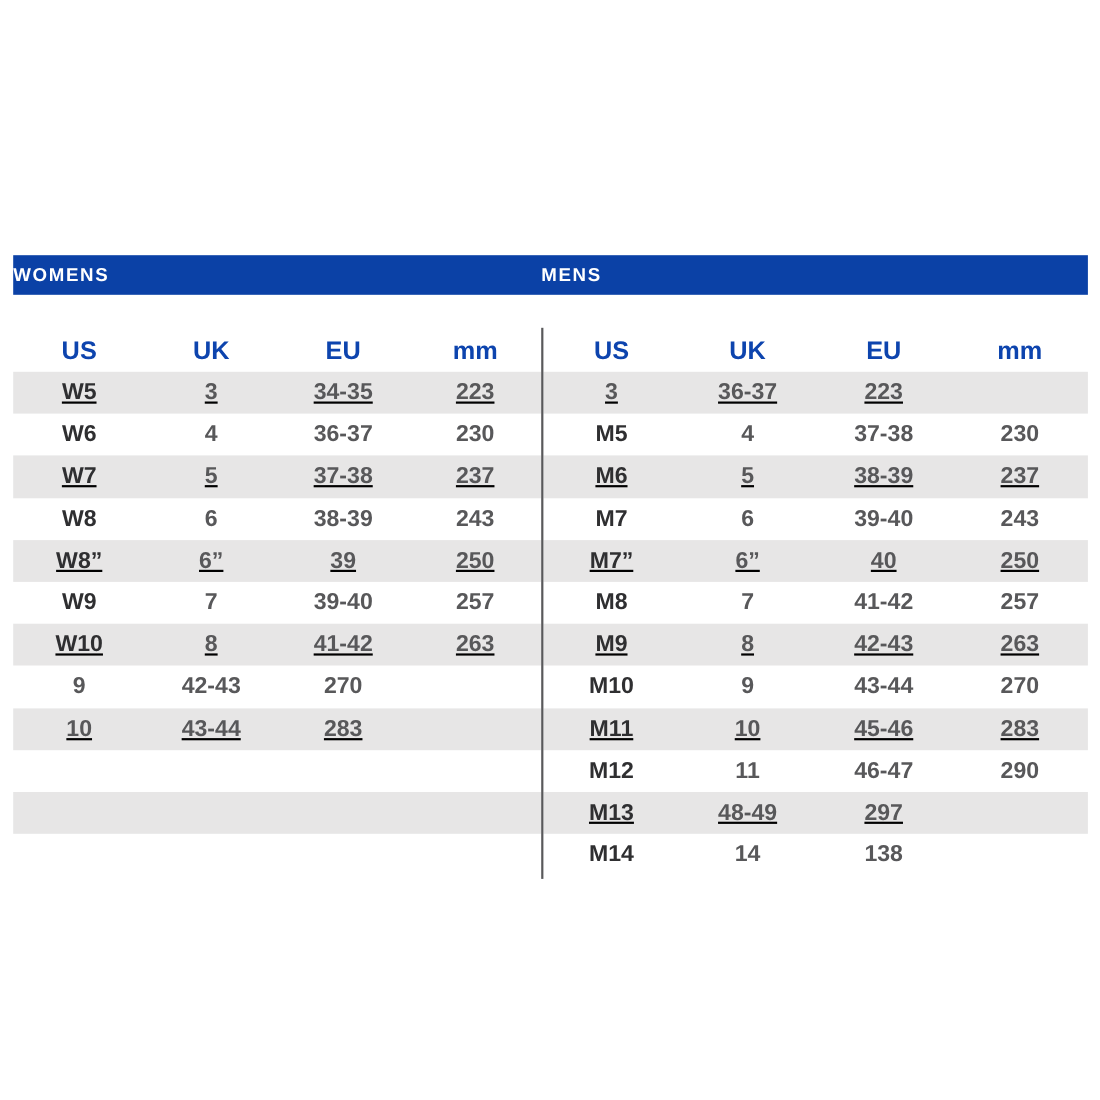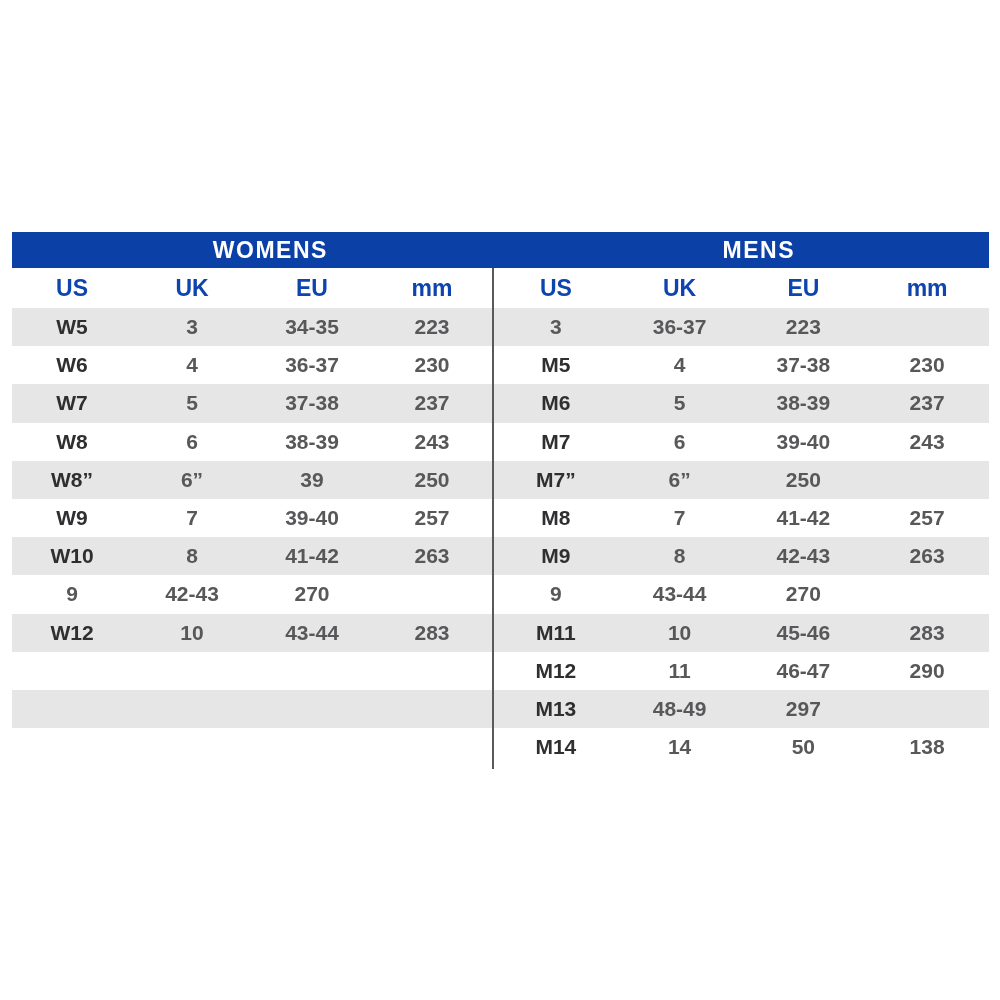--- a/index.html
+++ b/index.html
@@ -22,33 +22,32 @@
     width: 977px;
   }
   .title-bar {
     display: flex;
     height: 36px;
     background: #0b41a6;
   }
   .title-bar .title-cell {
     color: #ffffff;
     font-weight: bold;
-    font-size: 23px;
+    font-size: 17px;
     letter-spacing: 1.5px;
     line-height: 36px;
-    text-align: center;
-    padding-left: 36px;
   }
   .title-cell.womens { width: 480px; }
   .title-cell.mens   { width: 497px; }
 
   .tables {
     position: relative;
     display: flex;
     align-items: flex-start;
+    margin-top: 30px;
   }
   .vdivider {
     position: absolute;
     left: 480px;
     top: 0;
     width: 2px;
     height: 501px;
     background: #59595b;
   }
   .half-table.womens { width: 480px; }
@@ -65,21 +64,21 @@
     color: #0d44ae;
     font-weight: bold;
     font-size: 23px;
   }
   .trow {
     display: grid;
     grid-template-columns: repeat(4, 1fr);
     height: 38.2px;
     line-height: 38.2px;
   }
-  .trow.alt { background: #e7e6e6; }
+  .trow.alt { background: #e7e6e6; text-decoration: underline; }
   .trow .cell {
     text-align: center;
     font-weight: bold;
     font-size: 21px;
     color: #58585a;
     white-space: nowrap;
     overflow: hidden;
   }
   .trow .cell.us { color: #2f2f31; }
 </style>
@@ -146,21 +145,20 @@
               <div class="cell">8</div>
               <div class="cell">41-42</div>
               <div class="cell">263</div>
             </div>
             <div class="trow">
               <div class="cell">9</div>
               <div class="cell">42-43</div>
               <div class="cell">270</div>
             </div>
             <div class="trow alt">
-              <div class="cell us">W12</div>
               <div class="cell">10</div>
               <div class="cell">43-44</div>
               <div class="cell">283</div>
             </div>
             <div class="trow">
               <div class="cell us"></div>
               <div class="cell"></div>
               <div class="cell"></div>
               <div class="cell"></div>
             </div>
@@ -200,35 +198,37 @@
             </div>
             <div class="trow">
               <div class="cell us">M7</div>
               <div class="cell">6</div>
               <div class="cell">39-40</div>
               <div class="cell">243</div>
             </div>
             <div class="trow alt">
               <div class="cell us">M7”</div>
               <div class="cell">6”</div>
+              <div class="cell">40</div>
               <div class="cell">250</div>
             </div>
             <div class="trow">
               <div class="cell us">M8</div>
               <div class="cell">7</div>
               <div class="cell">41-42</div>
               <div class="cell">257</div>
             </div>
             <div class="trow alt">
               <div class="cell us">M9</div>
               <div class="cell">8</div>
               <div class="cell">42-43</div>
               <div class="cell">263</div>
             </div>
             <div class="trow">
+              <div class="cell us">M10</div>
               <div class="cell">9</div>
               <div class="cell">43-44</div>
               <div class="cell">270</div>
             </div>
             <div class="trow alt">
               <div class="cell us">M11</div>
               <div class="cell">10</div>
               <div class="cell">45-46</div>
               <div class="cell">283</div>
             </div>
@@ -239,21 +239,20 @@
               <div class="cell">290</div>
             </div>
             <div class="trow alt">
               <div class="cell us">M13</div>
               <div class="cell">48-49</div>
               <div class="cell">297</div>
             </div>
             <div class="trow">
               <div class="cell us">M14</div>
               <div class="cell">14</div>
-              <div class="cell">50</div>
               <div class="cell">138</div>
             </div>
           </div>
       </div>
     </div>
 
   </div>
 </div>
 
 </body></html>

